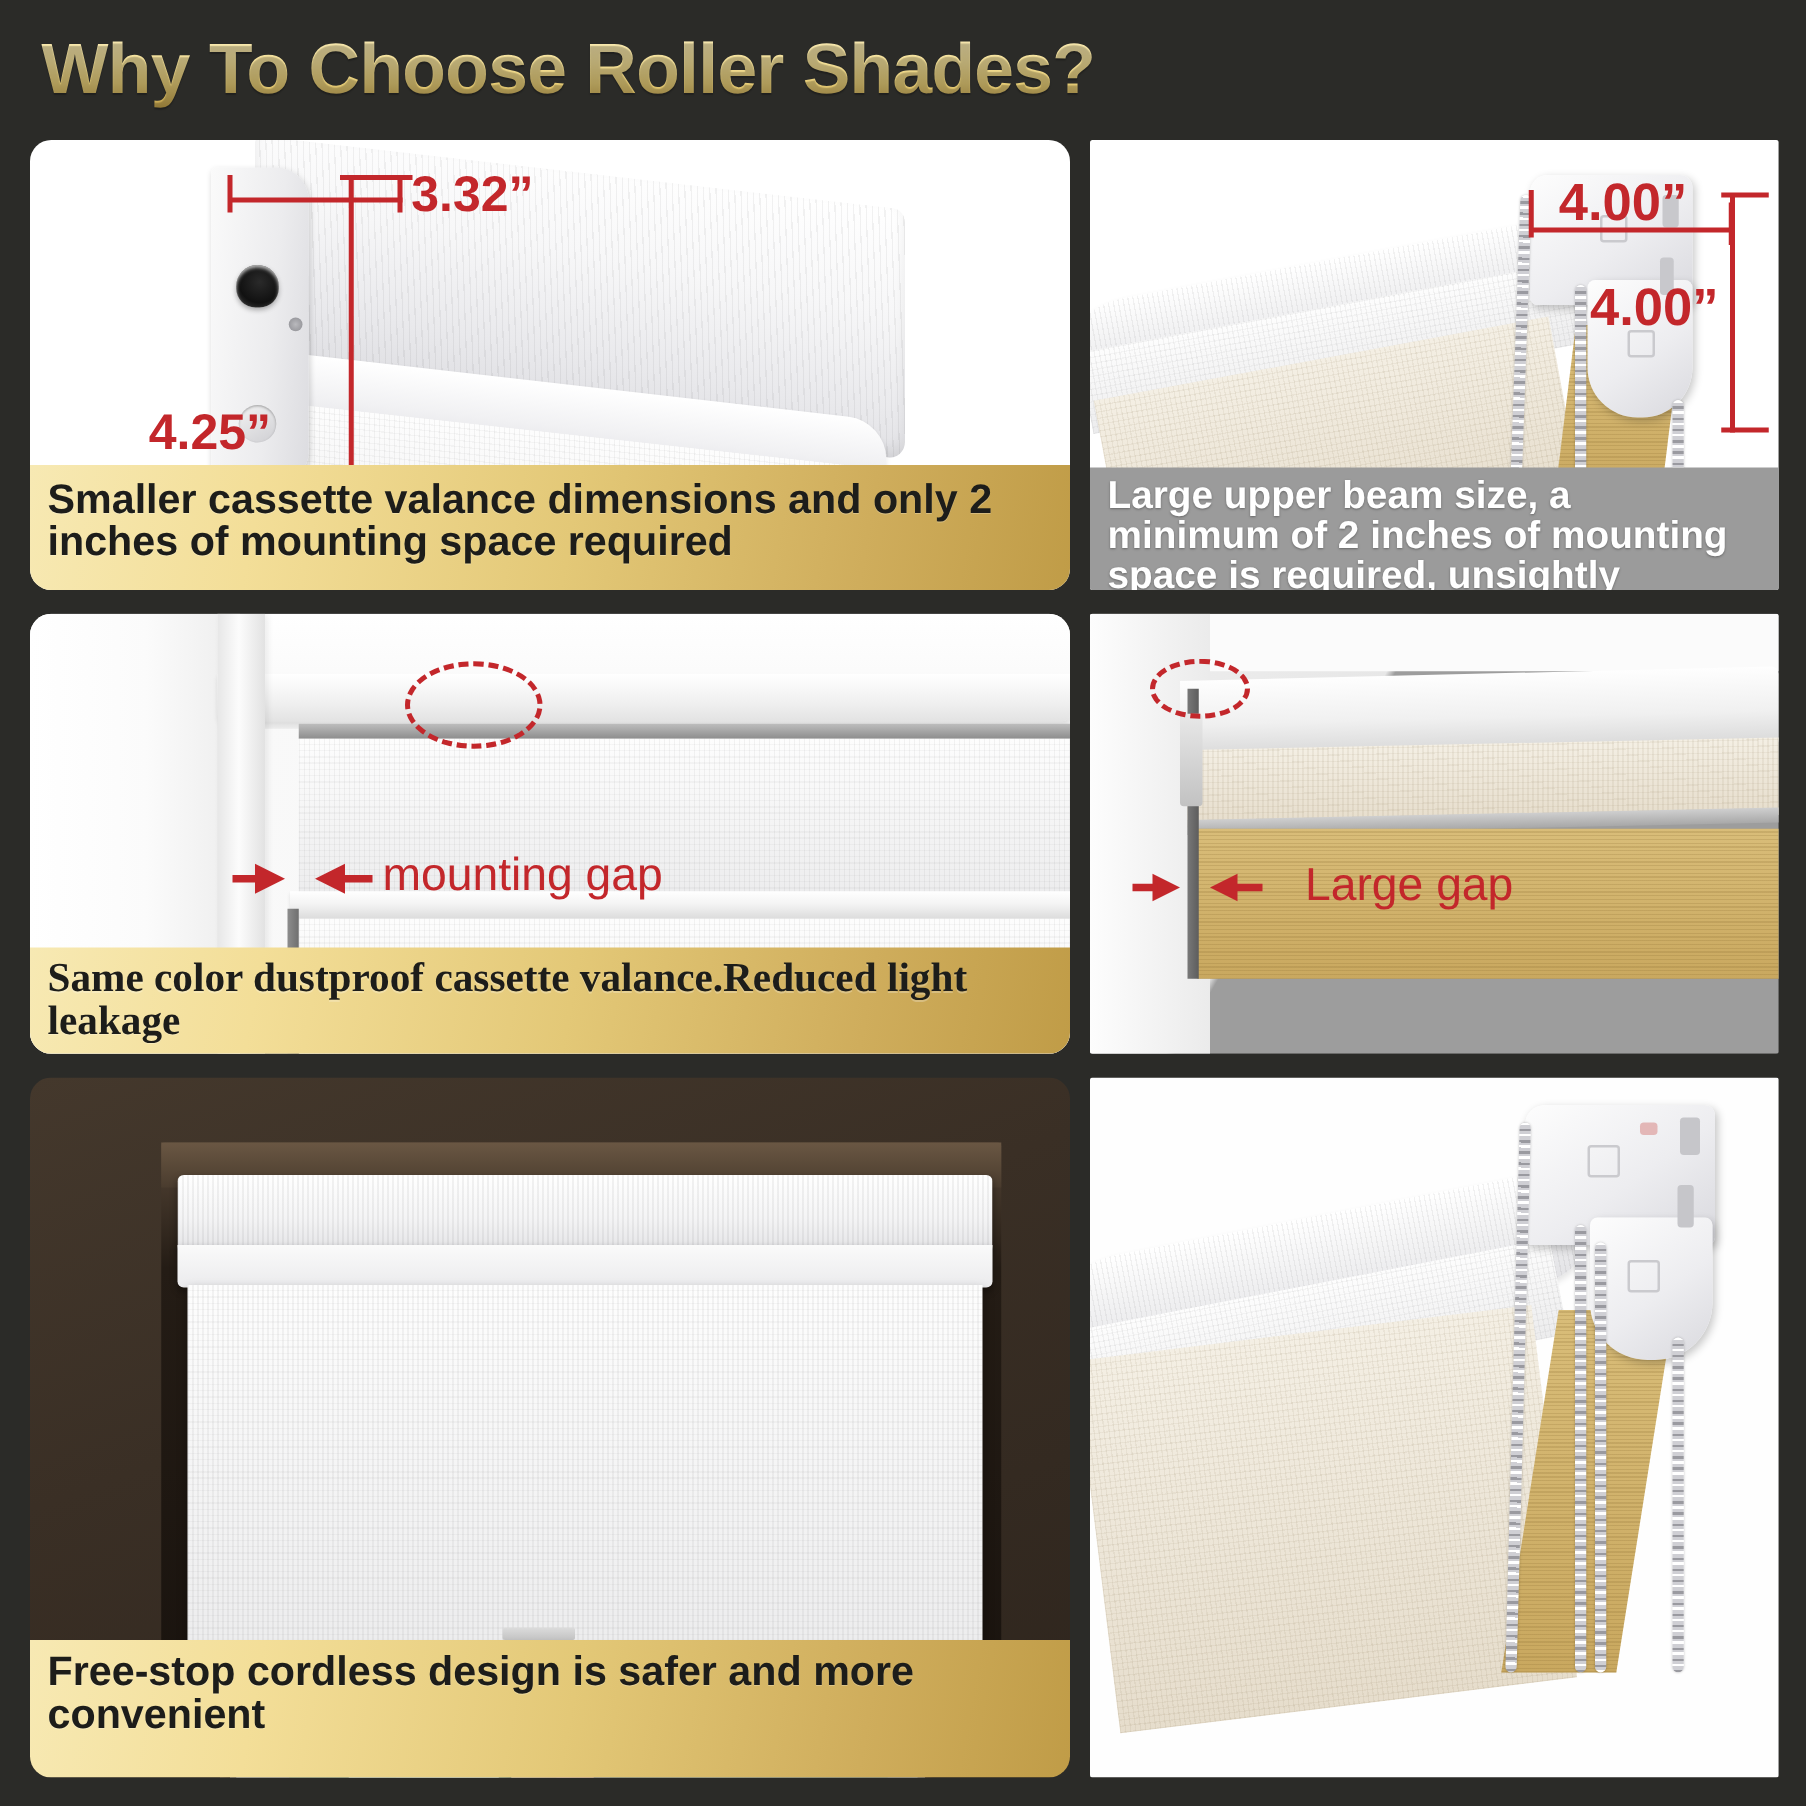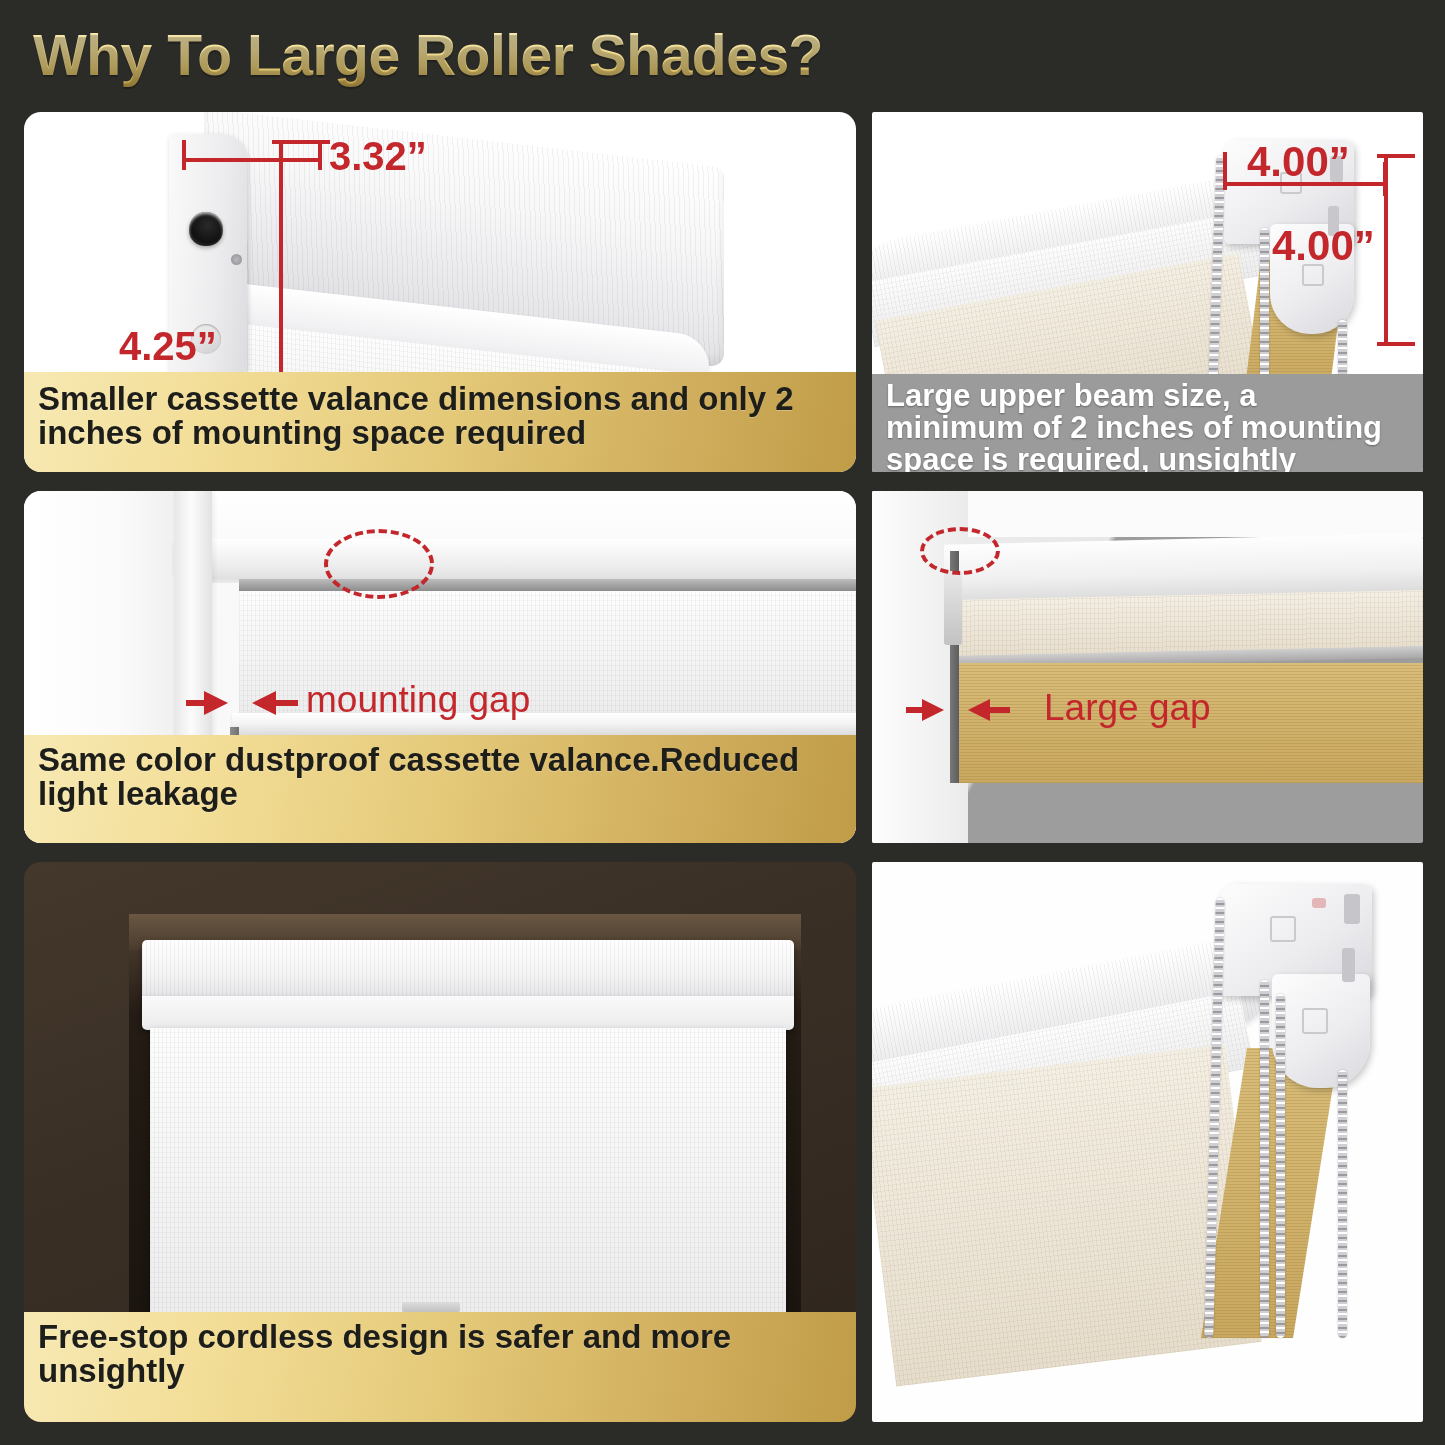--- a/index.html
+++ b/index.html
@@ -45,21 +45,21 @@
     text-shadow:0 1px 0 rgba(255,255,255,.25);
     font-size:33px;
   }
   .cap.gray {
     background:#9b9b9b; color:#ffffff;
     text-shadow:0 1px 2px rgba(0,0,0,.35);
     font-size:31px;
   }
   .cap.gold.r1c { height:100px; font-size:33px; padding-top:10px; }
   .cap.gray.r1c { height:98px; font-size:31px; padding-top:6px; }
-  .cap.gold.r2c { height:108px; }
+  .cap.gold.r2c { height:85px;font-family:Liberation Serif, serif; }
   .cap.gray.r2c { height:96px; }
   .cap.gold.r3c { height:110px; }
   .cap.gray.r3c { height:100px; }
 
   
   .white-bg { position:absolute; inset:0; background:#ffffff; }
   .dim-txt {
     position:absolute; color:#C3272B; font-weight:bold;
     font-family:"Liberation Sans", sans-serif; white-space:nowrap;
   }
@@ -287,21 +287,21 @@
 
   
   #p6 .white-bg2 { position:absolute; inset:0; background:#fefefe; }
 
   .nosel { user-select:none; }
 </style>
 </head>
 <body class="nosel">
 
 <div id="title-bar">
-  <div id="page-title">Why To Large Roller Shades?</div>
+  <div id="page-title">Why To Choose Roller Shades?</div>
 </div>
 
 <div class="panel left r1" id="p1">
   <div class="stage">
     <div class="white-bg"></div>
 
     <div class="valance-body"></div>
     <div class="valance-lip"></div>
     <div class="shade-drop fab-white"></div>
     <div class="bracket">
@@ -434,21 +434,21 @@
     <div class="grip"></div>
 
     <div class="headrail fab-white"></div>
     <div class="valbottom"></div>
     <div class="shade-face fab-white"></div>
     <div class="logo-tab"></div>
     <div class="hembar"></div>
   </div>
 
   <div class="cap gold r3c">
-    <span>Free-stop cordless design is safer and more unsightly</span>
+    <span>Free-stop cordless design is safer and more convenient</span>
   </div>
 </div>
 
 <div class="panel right r3" id="p6">
   <div class="stage">
     <div class="white-bg2"></div>
 
     <div class="roll-tube fab-white" style="left:-15px; top:72px; width:400px; height:88px; transform:rotate(-11deg); transform-origin:right center;"></div>
     <div class="fab-white" style="position:absolute; left:-15px; top:128px; width:390px; height:78px; transform:rotate(-11deg); transform-origin:right center;"></div>
     <div class="fab-cream" style="position:absolute; left:-15px; top:182px; width:368px; height:300px; transform:rotate(-7deg); transform-origin:right top;"></div>

